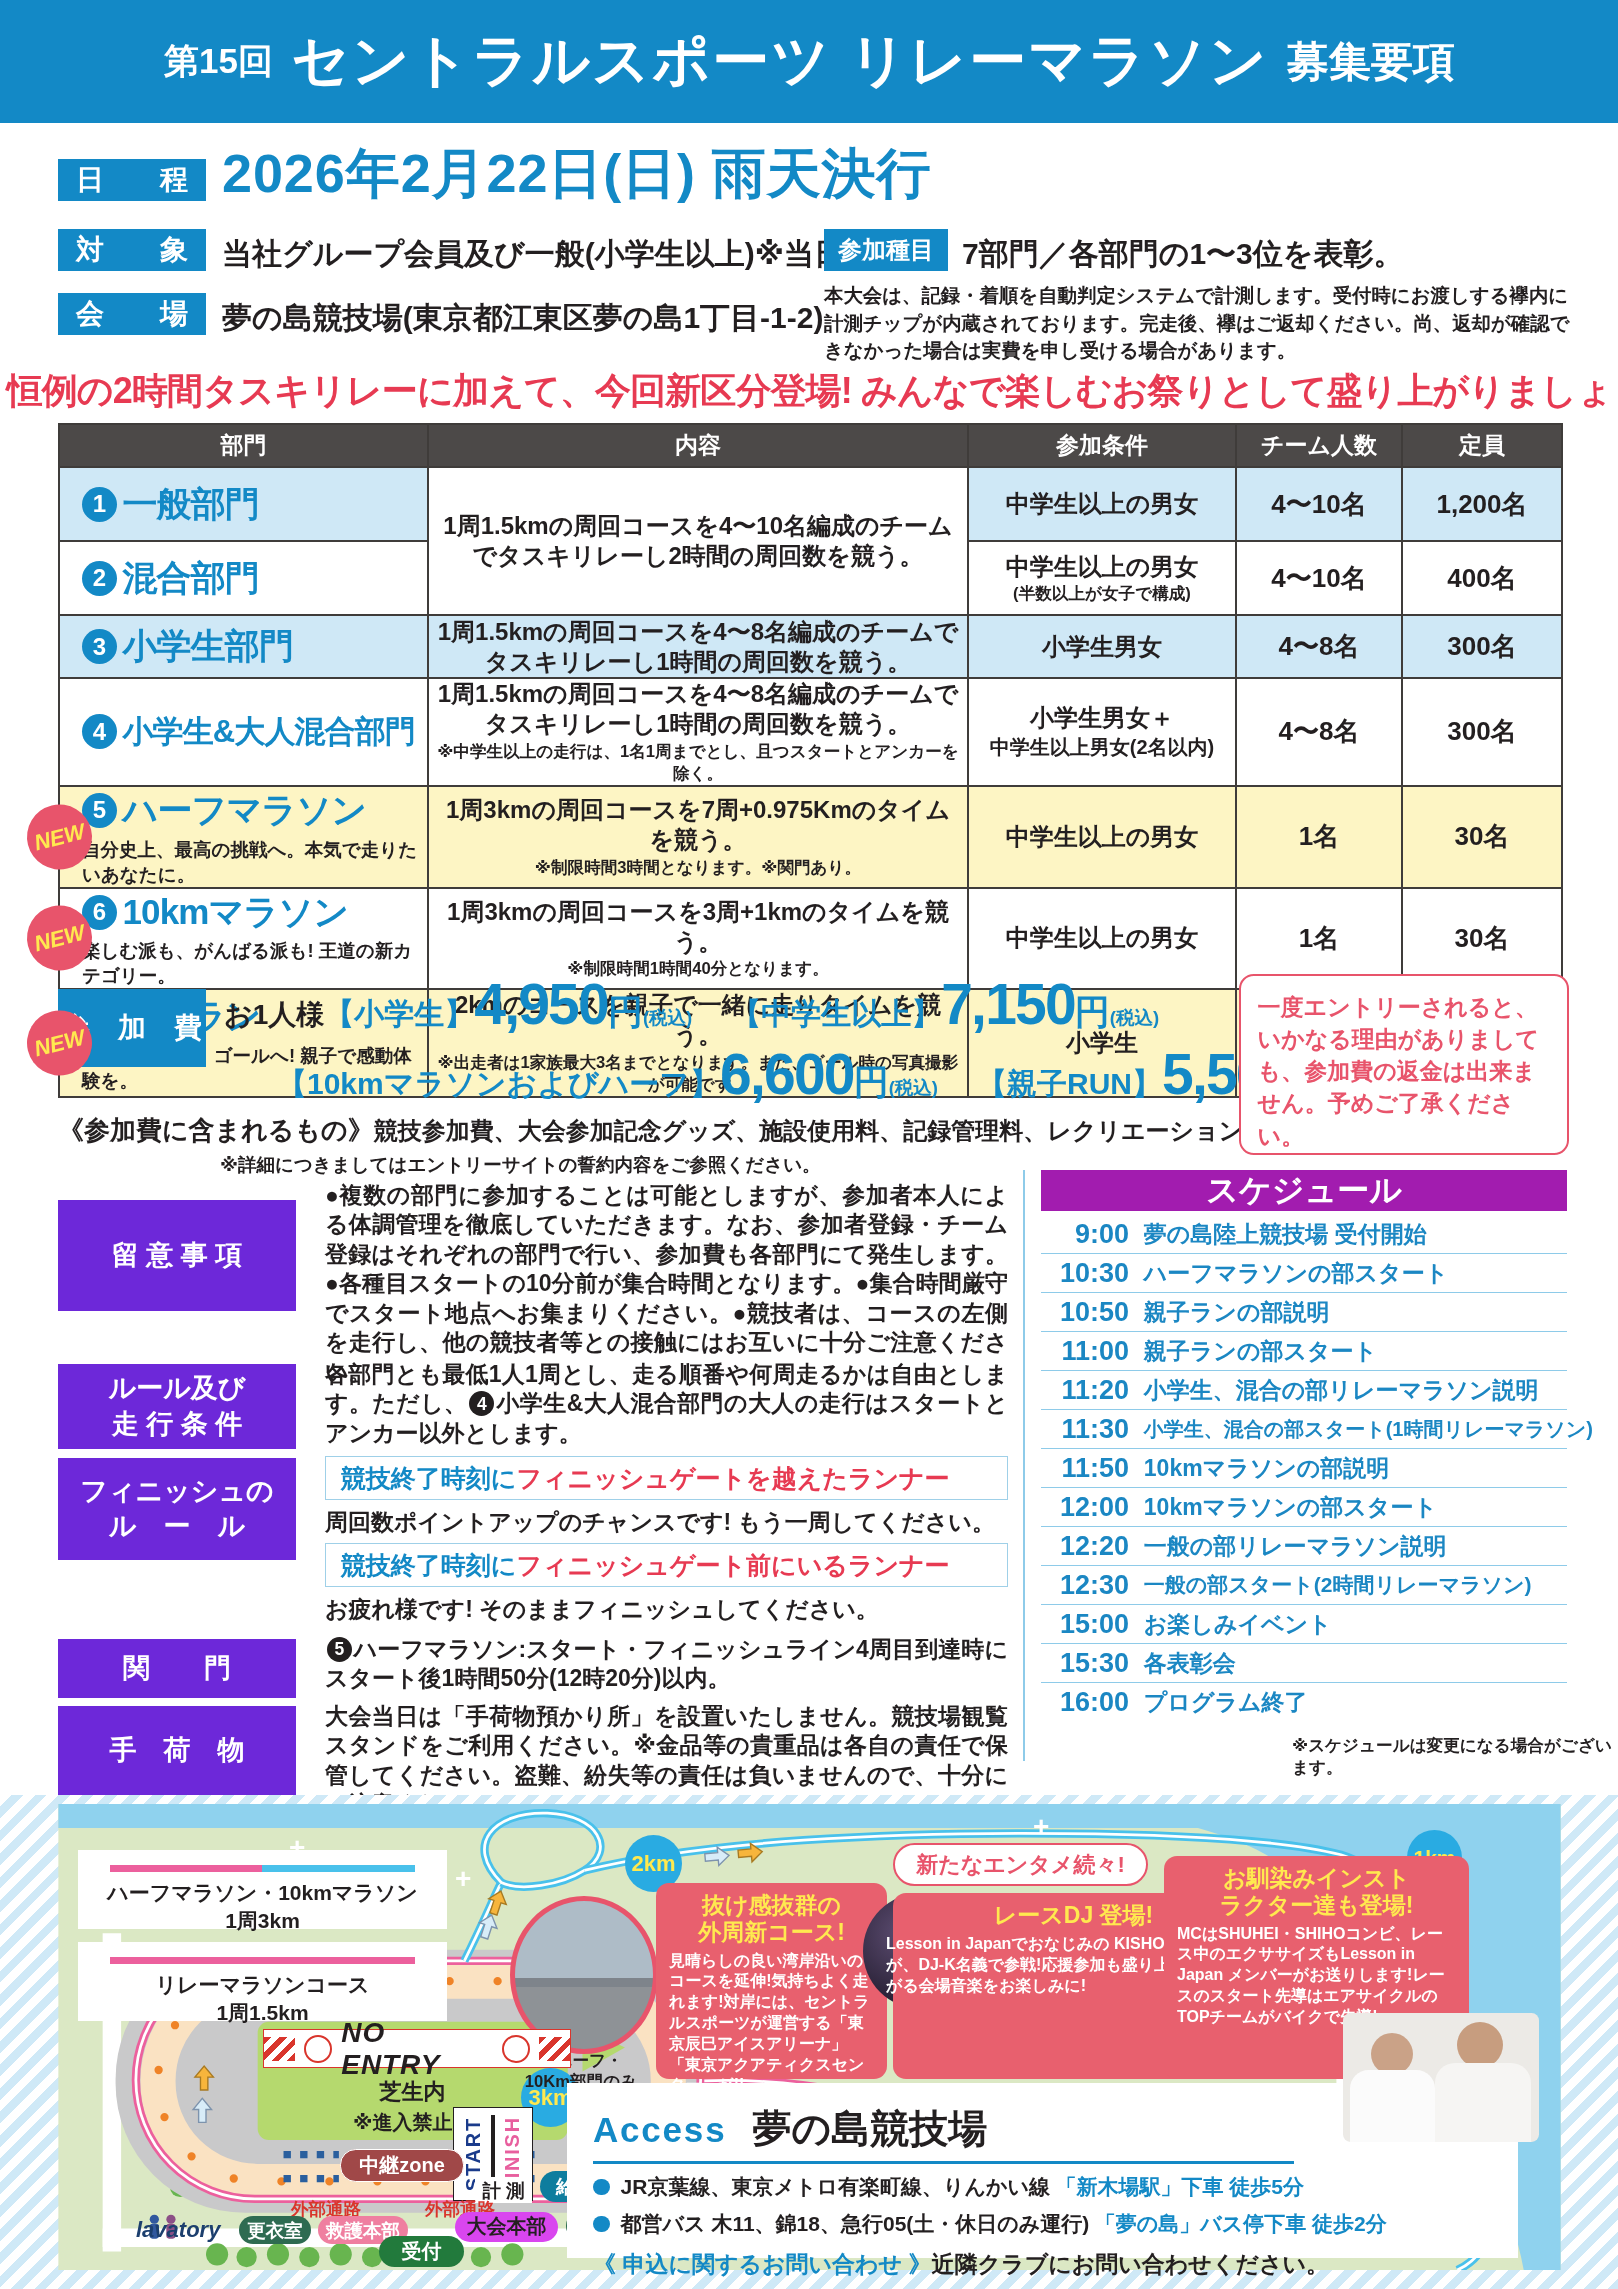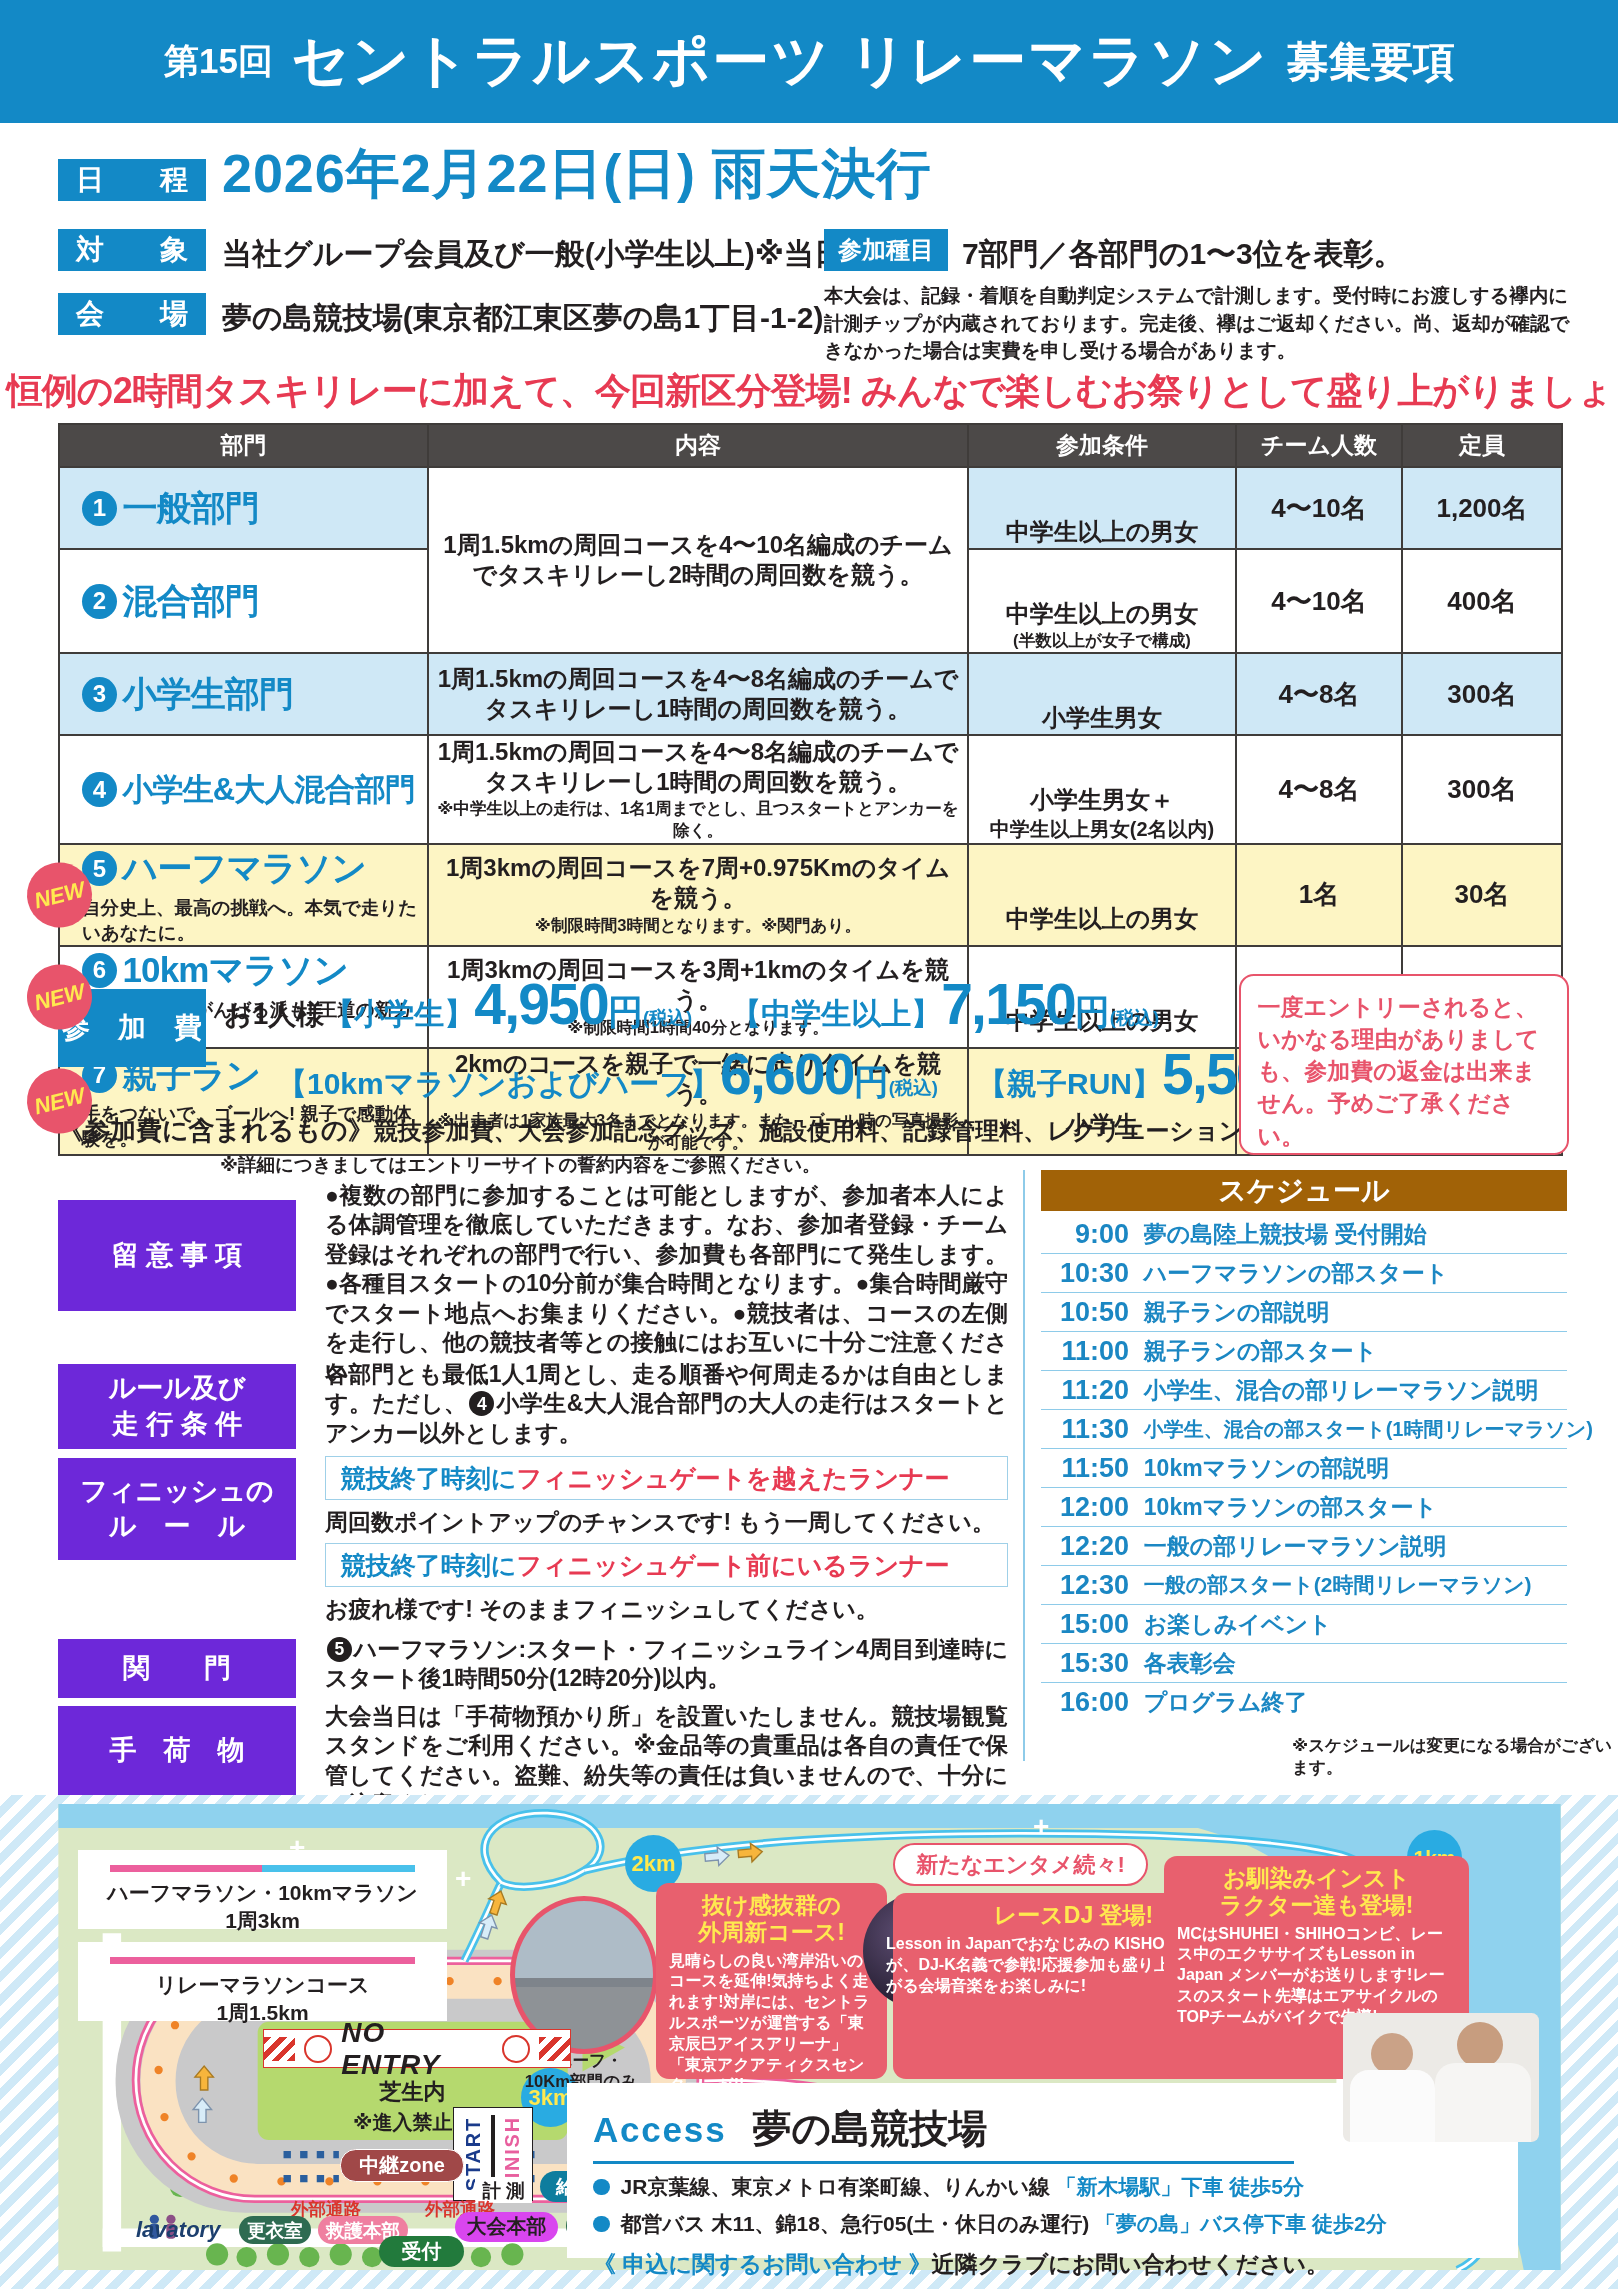--- a/index.html
+++ b/index.html
@@ -26,21 +26,21 @@
   .tbl th{background:#4c4948;color:#fff;font-size:23px;font-weight:700;height:41px;}
   .rb{background:#cfe8f6;} .rw{background:#ffffff;} .ry{background:#fdf5c4;}
   td.cat{text-align:left;padding-left:22px;position:relative;}
   .cnum{width:35px;height:35px;border-radius:50%;background:#1389c6;color:#fff;font-weight:800;font-size:24px;
         display:inline-flex;align-items:center;justify-content:center;margin-right:5.5px;flex:0 0 auto;}
   .cname{color:#1389c6;font-size:35px;font-weight:800;letter-spacing:-0.9px;}
   .catline{display:flex;align-items:center;}
   .csub{font-size:18.5px;font-weight:800;margin-top:2.8px;}
   .desc{font-size:24px;font-weight:800;line-height:1.25;}
   .dnote{font-size:16.6px;font-weight:700;margin-top:1.8px;}
-  .cond{font-size:24px;font-weight:800;margin-top:48px;} .cond2{font-size:20px;font-weight:800;}
+  .cond{font-size:24px;font-weight:800;} .cond2{font-size:20px;font-weight:800;}
   .cnote{font-size:16.6px;font-weight:700;}
   .team,.cap{font-size:26px;font-weight:800;}
   .newb{position:absolute;left:-33px;top:50%;transform:translateY(-50%) rotate(-14deg);width:65px;height:65px;border-radius:50%;
         background:#e8546b;color:#ffe94f;font-size:22px;font-weight:800;font-style:italic;
         display:flex;align-items:center;justify-content:center;z-index:3;}
 
   
   .feeline{display:flex;align-items:baseline;}
   .fper{font-size:28px;font-weight:800;}
   .fbr{color:#1389c6;font-size:30px;font-weight:800;}
@@ -57,21 +57,21 @@
   .seclbl{background:#6d28d9;color:#fff;font-weight:800;font-size:27px;display:flex;flex-direction:column;
           align-items:center;justify-content:center;line-height:1.3;}
   .sectx{font-size:23px;font-weight:700;line-height:1.28;text-align:justify;}
   .inum{display:inline-flex;width:25px;height:25px;border-radius:50%;background:#231f20;color:#fff;font-size:17.5px;
         font-weight:800;align-items:center;justify-content:center;vertical-align:1.8px;margin:0 1.8px;}
   .fbox{border:1.8px solid #9fd0e8;background:#fff;display:flex;align-items:center;padding:0 14.8px;box-sizing:border-box;}
   .fbox .b{color:#1389c6;font-size:25px;font-weight:800;}
   .fbox .r{color:#e73a52;font-size:25px;font-weight:800;}
 
   
-  .scht{background:#a16207;color:#fff;font-size:28px;font-weight:800;display:flex;align-items:center;justify-content:center;}
+  .scht{background:#a21caf;color:#fff;font-size:32px;font-weight:800;display:flex;align-items:center;justify-content:center;}
   .schrow{display:flex;align-items:center;height:38px;border-bottom:1.8px solid #8ecbe9;}
   .schtime{width:88px;text-align:right;font-size:27px;font-weight:800;color:#1b87c3;flex:0 0 auto;}
   .schev{font-size:23px;font-weight:800;color:#1b87c3;margin-left:14.8px;white-space:nowrap;}
   .schnote{font-size:16.6px;font-weight:600;color:#231f20;}
 
   
   .stripes{left:0;top:1795px;width:1619px;height:495px;
            background:repeating-linear-gradient(135deg,#ffffff 0 8.3px,#cfe9f7 8.3px 16.6px);}
   .panel{left:58px;top:1804px;width:1503px;height:466px;}
   .legend{background:#fff;text-align:center;padding-top:9.2px;box-sizing:border-box;}

